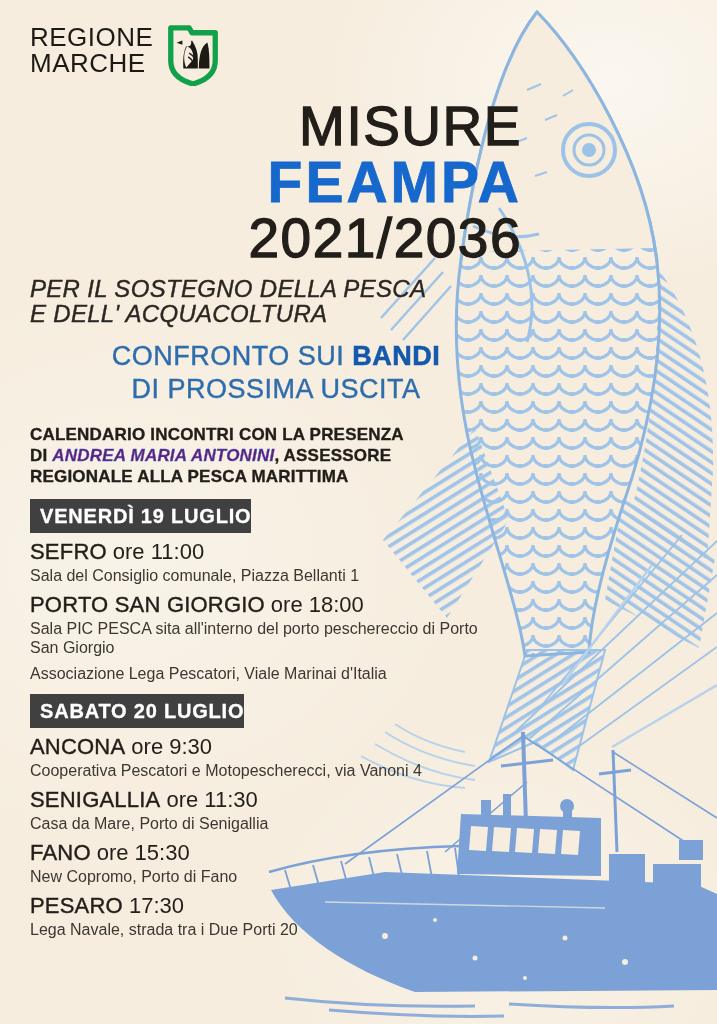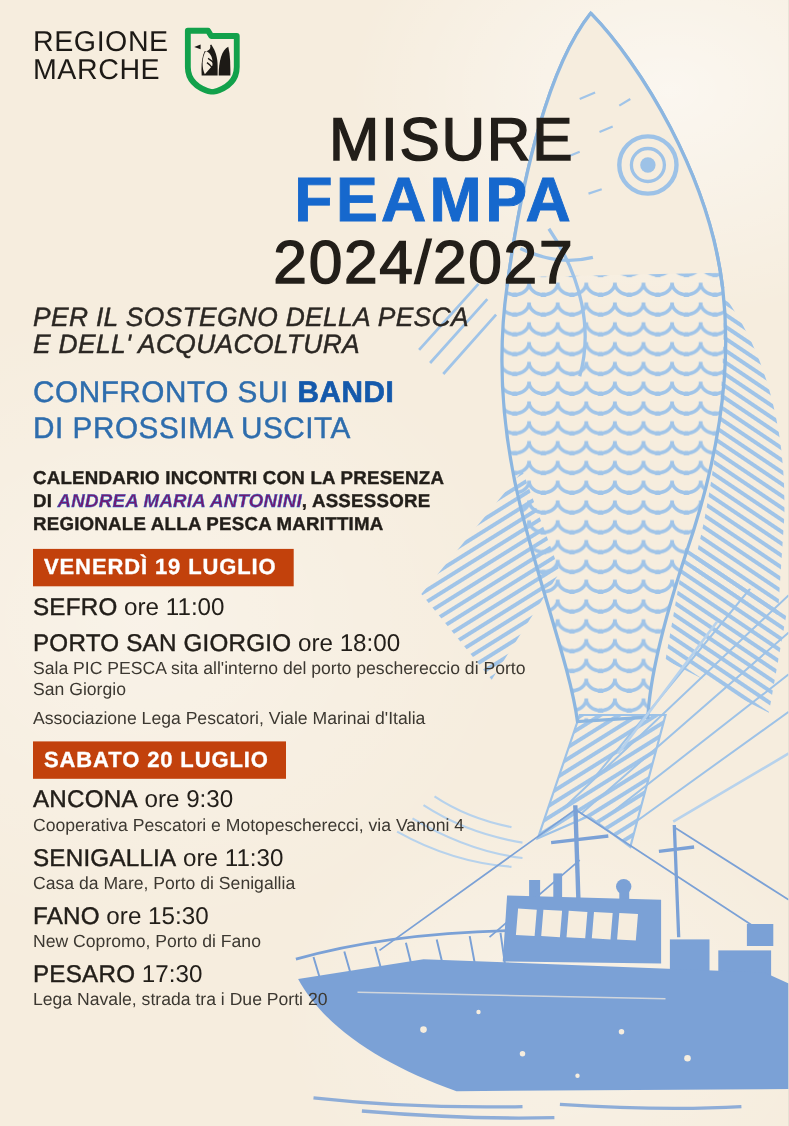--- a/index.html
+++ b/index.html
@@ -25,28 +25,28 @@
   .logo{display:flex;align-items:flex-start;gap:11px;}
   .logo-text{font-weight:400;font-size:26px;line-height:26px;letter-spacing:.5px;color:#1d1a16;}
   .shield{width:58px;height:62px;margin-top:0;}
 
   .title{margin-top:12px;font-size:55px;line-height:56px;letter-spacing:1.5px;font-weight:400;color:#221e19;text-align:right;}
   .title .t1,.title .t3{-webkit-text-stroke:1.3px #221e19;}
   .title .t2{color:#1668cd;font-weight:700;letter-spacing:3px;font-size:57px;-webkit-text-stroke:.8px #1668cd;}
 
   .subtitle{margin-top:10px;font-style:italic;font-size:24px;line-height:25px;color:#2b2723;letter-spacing:.3px;-webkit-text-stroke:.4px #2b2723;}
 
-  .confronto{margin-top:14px;font-size:27px;line-height:33px;color:#2e6dad;letter-spacing:.5px;-webkit-text-stroke:.4px #2e6dad;}
+  .confronto{margin-top:14px;font-size:27px;line-height:33px;color:#2e6dad;letter-spacing:.5px;text-align:center;-webkit-text-stroke:.4px #2e6dad;}
   .confronto .bandi{color:#1459ab;font-weight:700;-webkit-text-stroke:.6px #1459ab;}
 
   .calendario{margin-top:18px;width:376px;font-size:17px;line-height:21px;font-weight:700;letter-spacing:.2px;color:#221e19;-webkit-text-stroke:.35px #221e19;}
   .calendario .name{color:#701a75;font-style:italic;-webkit-text-stroke:.35px #1c6cd0;}
 
-  .day-bar{display:inline-block;margin-top:12px;background:#c2410c;color:#ffffff;
-    font-weight:700;font-size:20px;letter-spacing:.8px;line-height:22px;padding:6px 16px 6px 10px;-webkit-text-stroke:.3px #fff;}
+  .day-bar{display:inline-block;margin-top:12px;background:#404040;color:#ffffff;
+    font-weight:700;font-size:20px;letter-spacing:.8px;line-height:22px;padding:6px 0 6px 10px;-webkit-text-stroke:.3px #fff;}
   .day-section + .day-section .day-bar{margin-top:4px;}
   .events{margin-top:6px;}
   .event{margin-bottom:7px;width:470px;}
   .event .line1{font-size:22px;line-height:26px;}
   .event .city{font-weight:400;letter-spacing:.2px;-webkit-text-stroke:.4px #221e19;}
   .event .time{font-weight:400;margin-left:6px;}
   .event .venue{font-size:16px;line-height:19px;margin-top:1px;color:#3c3831;font-weight:400;}
 </style>
 </head>
 <body>
@@ -144,41 +144,42 @@
         <circle cx="24" cy="19" r="4.2" fill="#f6edde"></circle>
         <path d="M19 17 l-6 2.2 6 2.2 Z" fill="#1d1a16"></path>
         <path d="M24 23 c5 2 7 8 6 14 l-7 8 c-3 -6 -3 -16 1 -22 Z" fill="#f6edde"></path>
         <path d="M26 30 q4 2 6 6 M25 34 q3 2 5 5" stroke="#1d1a16" stroke-width="1.4" fill="none"></path>
       </svg>
     </div>
 
     <div class="title">
       <div class="t1">MISURE</div>
       <div class="t2">FEAMPA</div>
-      <div class="t3">2024/2027</div>
+      <div class="t3">2021/2036</div>
     </div>
 
     <div class="subtitle">
       <div>PER IL SOSTEGNO DELLA PESCA</div>
       <div>E DELL' ACQUACOLTURA</div>
     </div>
 
     <div class="confronto">
       <div><span>CONFRONTO SUI </span><span class="bandi">BANDI</span></div>
       <div>DI PROSSIMA USCITA</div>
     </div>
 
     <div class="calendario"><span>CALENDARIO INCONTRI CON LA PRESENZA DI </span><span class="name">ANDREA MARIA ANTONINI</span><span>, ASSESSORE REGIONALE ALLA PESCA MARITTIMA</span></div>
 
     <div>
   <div class="day-section">
     <div class="day-bar">VENERDÌ 19 LUGLIO</div>
     <div class="events">
   <div class="event">
     <div class="line1"><span class="city">SEFRO</span><span class="time">ore 11:00</span></div>
+    <div class="venue">Sala del Consiglio comunale, Piazza Bellanti 1</div>
   </div>
 
 
   <div class="event">
     <div class="line1"><span class="city">PORTO SAN GIORGIO</span><span class="time">ore 18:00</span></div>
     <div class="venue">Sala PIC PESCA sita all'interno del porto peschereccio di Porto San Giorgio</div>
   </div>
 
   <div class="event">
     <div class="venue">Associazione Lega Pescatori, Viale Marinai d'Italia</div>

